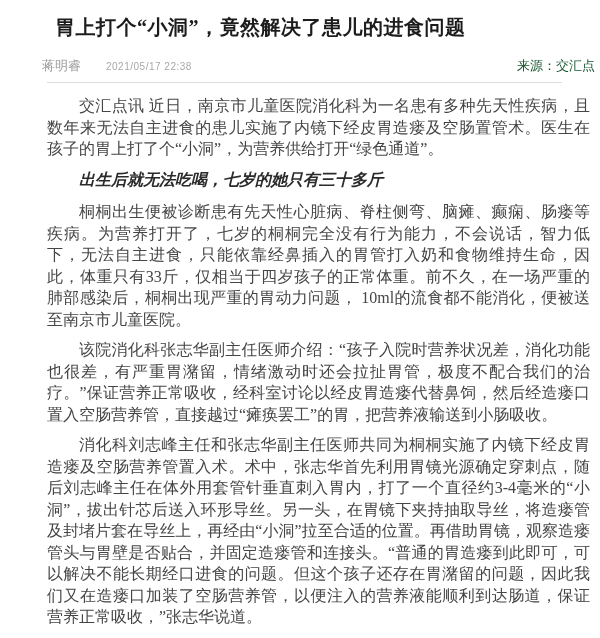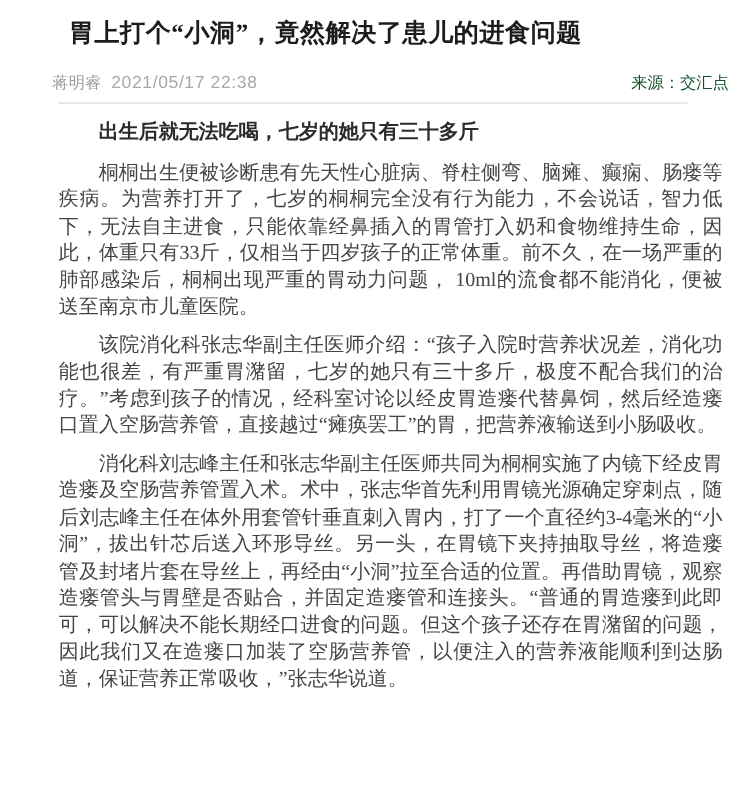--- a/index.html
+++ b/index.html
@@ -10,21 +10,21 @@
   body {
     width: 600px;
     height: 638px;
     overflow: hidden;
     font-family: "Liberation Serif", "DejaVu Serif", serif;
   }
   .page {
     box-sizing: border-box;
     width: 600px;
     height: 638px;
-    padding: 0 22px 0 47px;
+    padding: 0 10px 0 47px;
     overflow: hidden;
     background: #ffffff;
   }
   .title {
     margin: 14px 0 0 8px;
     font-size: 20px;
     line-height: 27px;
     font-weight: 700;
     color: #1c1c1c;
     letter-spacing: 0.5px;
@@ -33,23 +33,23 @@
     display: flex;
     align-items: baseline;
     margin: 16px 0 0 -5px;
     font-family: "Liberation Sans", "DejaVu Sans", sans-serif;
   }
   .author {
     font-size: 13px;
     color: #9a9a9a;
   }
   .date {
-    font-size: 14px;
+    font-size: 10px;
     color: #a8a8a8;
-    margin-left: 8px;
+    margin-left: 25px;
     letter-spacing: 0.5px;
   }
   .source {
     margin-left: auto;
     margin-right: -5px;
     font-size: 13px;
     color: #14532d;
   }
   .divider {
     height: 0;
@@ -68,42 +68,44 @@
     margin: 0 0 9px 0;
     font-weight: 400;
   }
   .article-body p {
     color: #454545;
   }
   .article-body h2 {
     color: #2b2b2b;
     font-weight: 700;
     margin: 3px 0 11px 0;
+    font-style: italic;
   }
 </style>
 </head>
 <body>
 
 <div class="page">
 
   <h1 class="title">胃上打个“小洞”，竟然解决了患儿的进食问题</h1>
 
   <div class="meta">
     <span class="author">蒋明睿</span>
     <span class="date">2021/05/17 22:38</span>
     <span class="source">来源：交汇点</span>
   </div>
 
   <div class="divider"></div>
 
   <div class="article-body">
+    <p>交汇点讯 近日，南京市儿童医院消化科为一名患有多种先天性疾病，且数年来无法自主进食的患儿实施了内镜下经皮胃造瘘及空肠置管术。医生在孩子的胃上打了个“小洞”，为营养供给打开“绿色通道”。</p>
 
     <h2>出生后就无法吃喝，七岁的她只有三十多斤</h2>
 
     <p>桐桐出生便被诊断患有先天性心脏病、脊柱侧弯、脑瘫、癫痫、肠瘘等疾病。为营养打开了，七岁的桐桐完全没有行为能力，不会说话，智力低下，无法自主进食，只能依靠经鼻插入的胃管打入奶和食物维持生命，因此，体重只有33斤，仅相当于四岁孩子的正常体重。前不久，在一场严重的肺部感染后，桐桐出现严重的胃动力问题， 10ml的流食都不能消化，便被送至南京市儿童医院。</p>
 
-    <p>该院消化科张志华副主任医师介绍：“孩子入院时营养状况差，消化功能也很差，有严重胃潴留，七岁的她只有三十多斤，极度不配合我们的治疗。”考虑到孩子的情况，经科室讨论以经皮胃造瘘代替鼻饲，然后经造瘘口置入空肠营养管，直接越过“瘫痪罢工”的胃，把营养液输送到小肠吸收。</p>
+    <p>该院消化科张志华副主任医师介绍：“孩子入院时营养状况差，消化功能也很差，有严重胃潴留，情绪激动时还会拉扯胃管，极度不配合我们的治疗。”保证营养正常吸收，经科室讨论以经皮胃造瘘代替鼻饲，然后经造瘘口置入空肠营养管，直接越过“瘫痪罢工”的胃，把营养液输送到小肠吸收。</p>
 
 
     <p>消化科刘志峰主任和张志华副主任医师共同为桐桐实施了内镜下经皮胃造瘘及空肠营养管置入术。术中，张志华首先利用胃镜光源确定穿刺点，随后刘志峰主任在体外用套管针垂直刺入胃内，打了一个直径约3-4毫米的“小洞”，拔出针芯后送入环形导丝。另一头，在胃镜下夹持抽取导丝，将造瘘管及封堵片套在导丝上，再经由“小洞”拉至合适的位置。再借助胃镜，观察造瘘管头与胃壁是否贴合，并固定造瘘管和连接头。“普通的胃造瘘到此即可，可以解决不能长期经口进食的问题。但这个孩子还存在胃潴留的问题，因此我们又在造瘘口加装了空肠营养管，以便注入的营养液能顺利到达肠道，保证营养正常吸收，”张志华说道。</p>
   </div>
 
 </div>
 
 </body></html>

